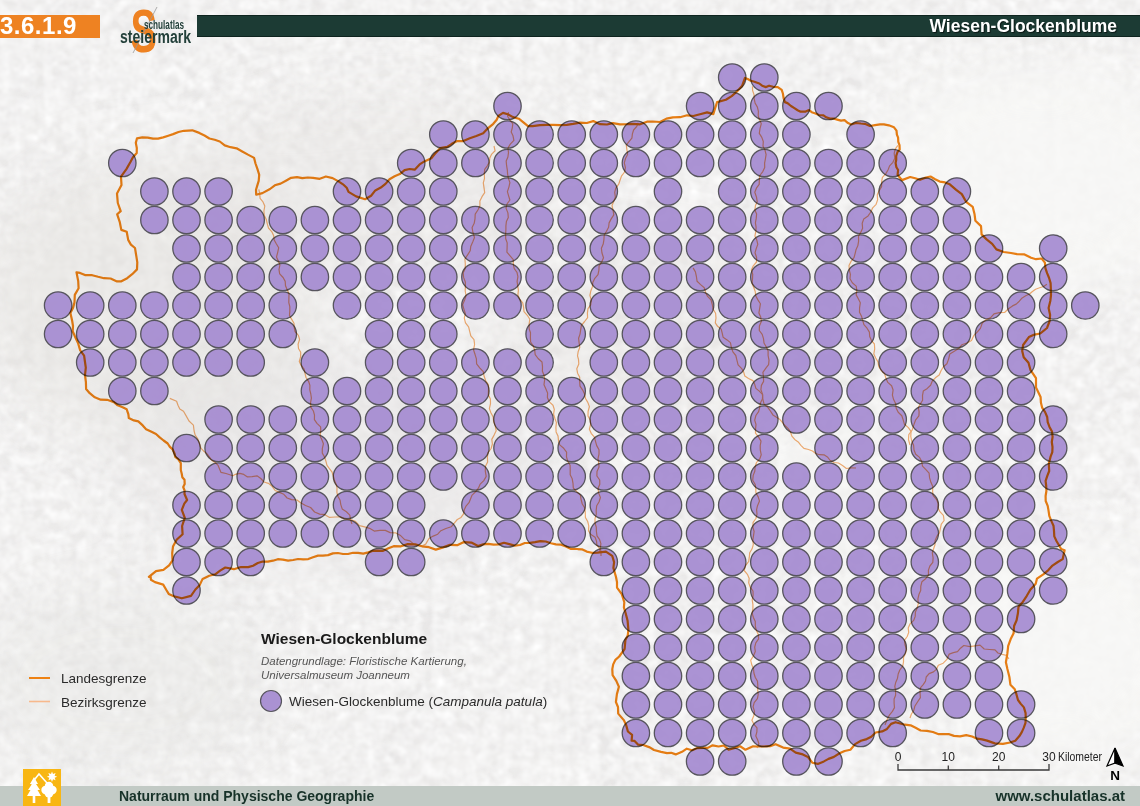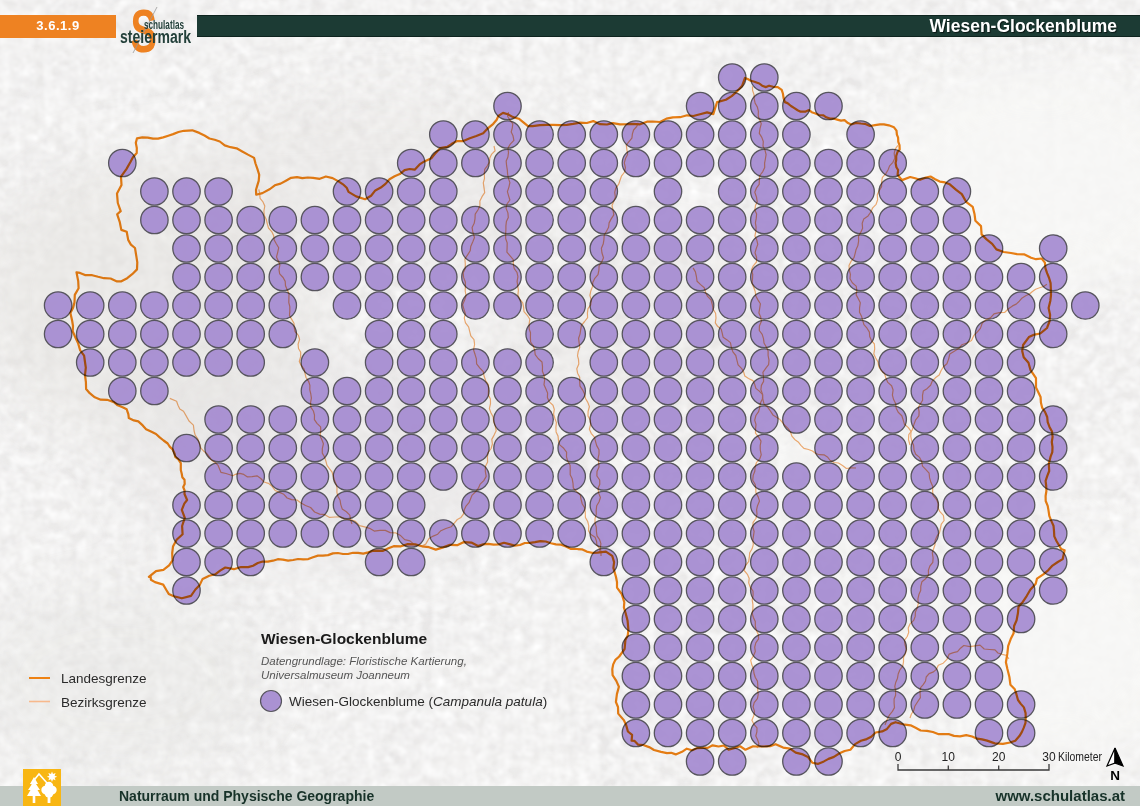--- a/index.html
+++ b/index.html
@@ -1,22 +1,22 @@
 <!DOCTYPE html>
 <html><head>
 <meta charset="utf-8">
 <style>
   html,body { margin:0; padding:0; }
   body { width:1140px; height:806px; overflow:hidden;
          font-family:"Liberation Sans", sans-serif; position:relative;
          background:#eeedec; }
   #map { position:absolute; left:0; top:0; }
-  .hdr-tab { position:absolute; left:0; top:15px; width:116px; height:22.5px;
-    background:#ee8222; color:#fff; font-weight:bold; font-size:13px;
-    line-height:22.5px; text-align:center; letter-spacing:0.5px; z-index:5; }
+  .hdr-tab { position:absolute; left:0; top:15px; width:100px; height:22.5px;
+    background:#ee8222; color:#fff; font-weight:bold; font-size:24px;
+    line-height:22.5px; letter-spacing:0.5px; z-index:5; }
   .hdr-bar { position:absolute; left:197px; top:15px; right:0; height:21.5px;
     background:#1c3b34; border-top:1px solid #0e241f; border-bottom:1px solid #0e241f;
     color:#fff; font-weight:bold; font-size:17.5px; line-height:21.5px;
     text-align:right; padding-right:23px; box-sizing:border-box; z-index:5;
     text-shadow:1px 1px 1px rgba(0,0,0,0.6); }
   .logo { position:absolute; left:112px; top:4px; width:90px; height:52px; z-index:6; }
   .ftr-bar { position:absolute; left:0; top:786px; width:100%; height:20px;
     background:#c2cac5; z-index:5; }
   .ftr-left { position:absolute; left:79px; top:786px; height:20px; line-height:20px;
     color:#173229; font-weight:bold; font-size:14px; z-index:6;margin-left:40px; }

